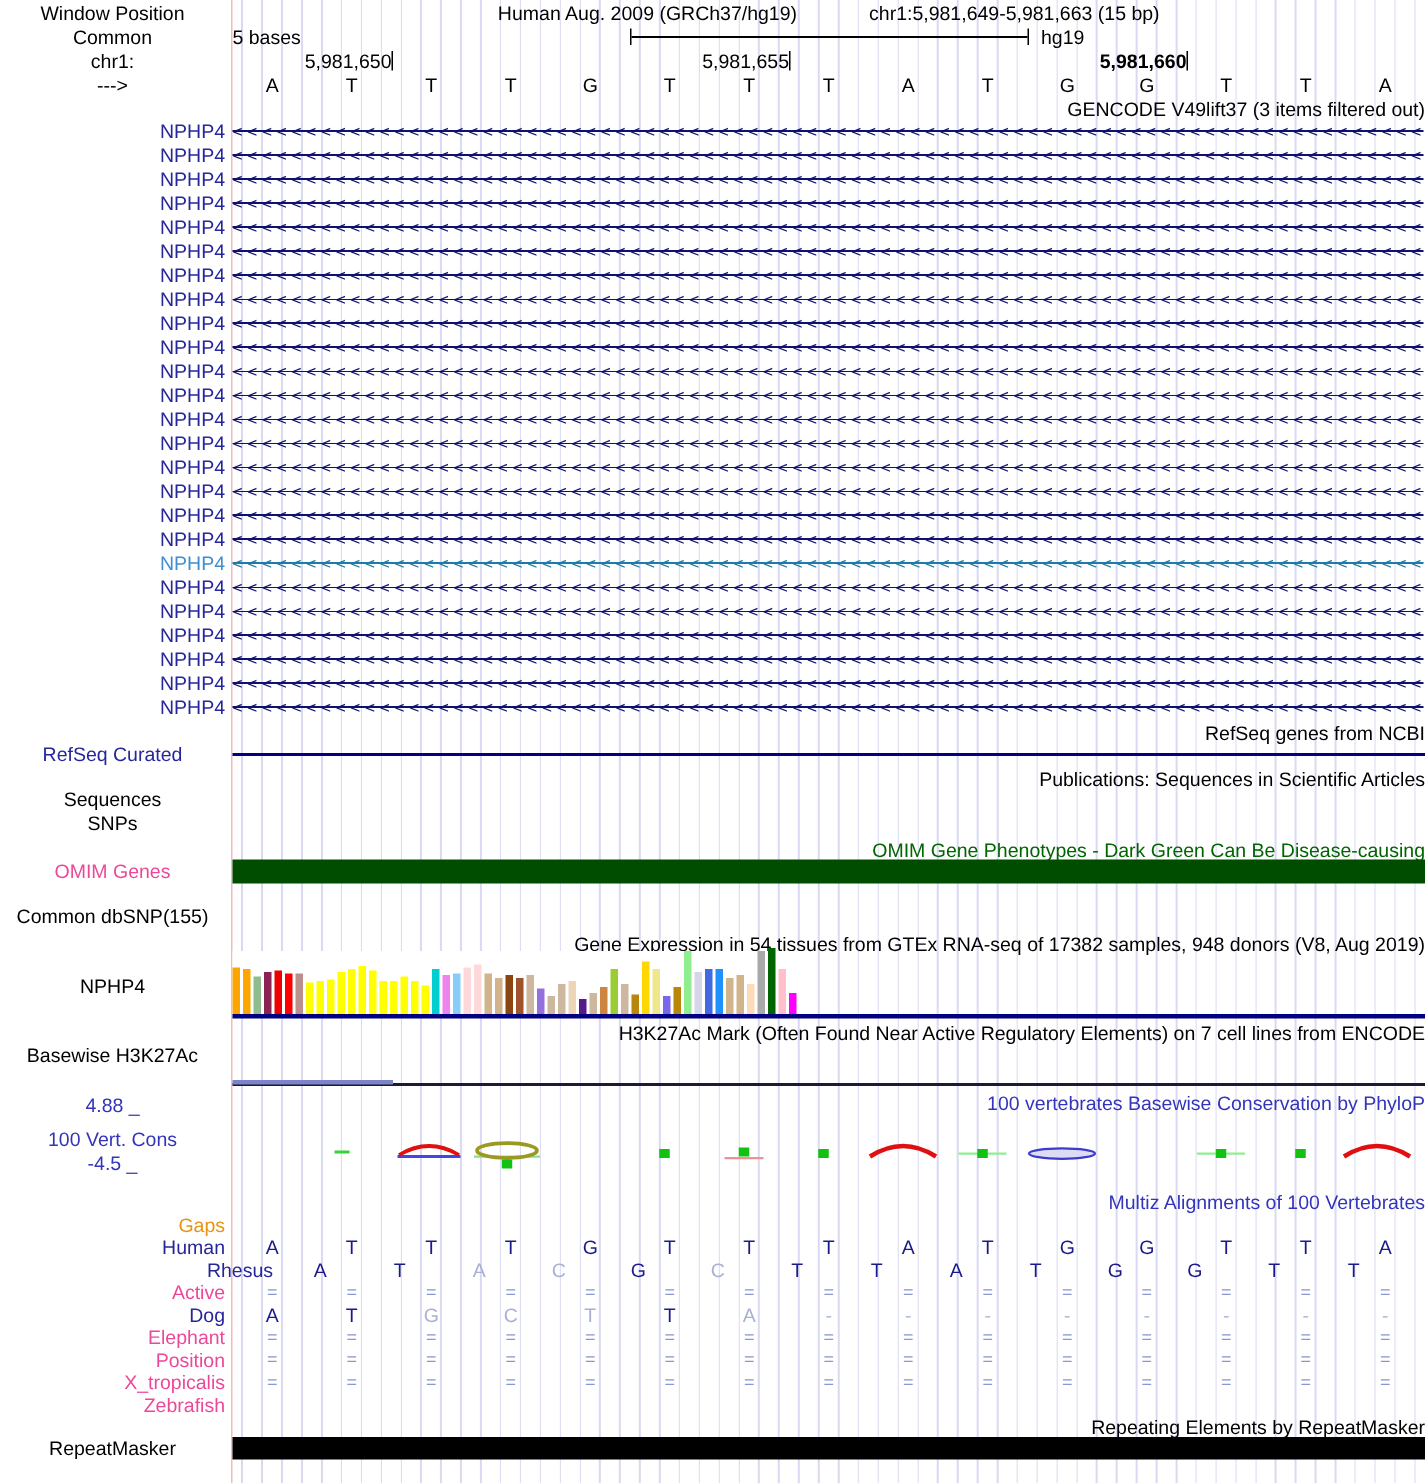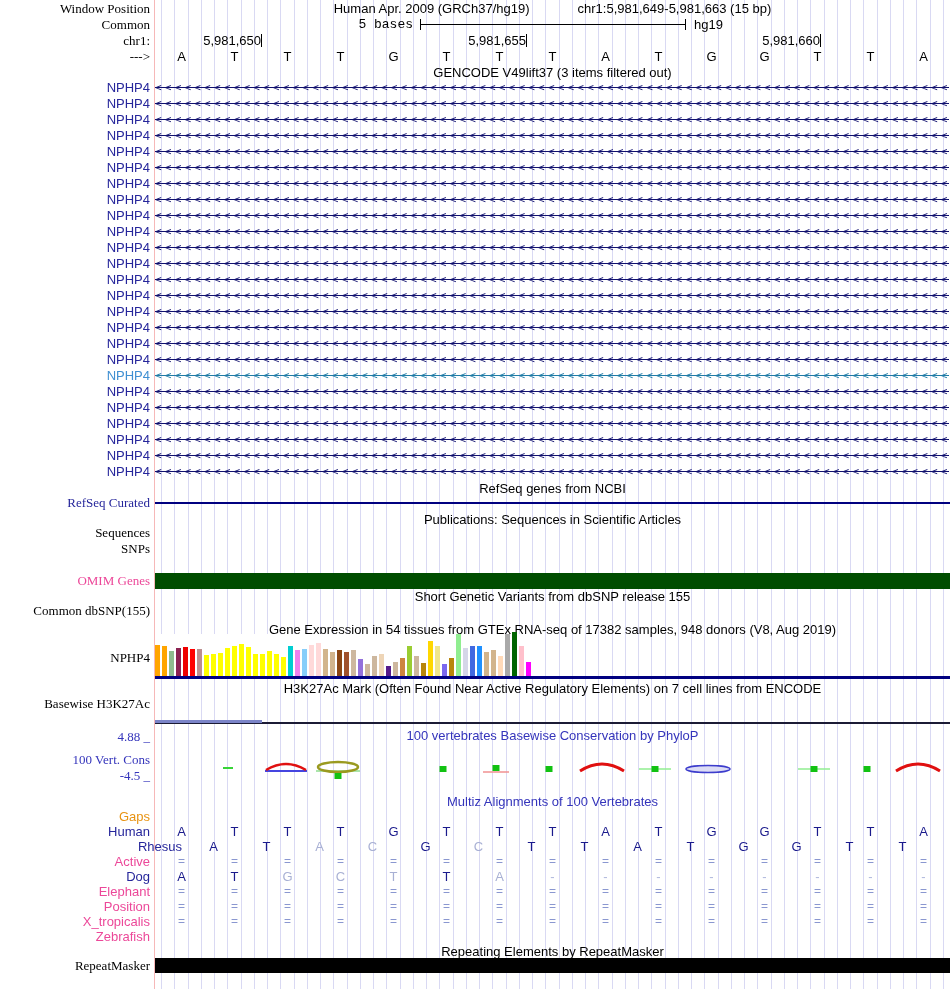--- a/index.html
+++ b/index.html
@@ -2,26 +2,26 @@
 <html><head>
 <meta charset="utf-8">
 <style>
   html,body{margin:0;padding:0;background:#fff;}
   .page{position:relative;width:950px;height:989px;background:#fff;overflow:hidden;
         font-family:"Liberation Sans",sans-serif;font-size:13px;color:#000;}
   #grid{position:absolute;left:155px;top:0;width:795px;height:989px;
         background:repeating-linear-gradient(to right,transparent 0,transparent 12.25px,#d9d9f3 12.25px,#d9d9f3 13.25px);
         background-position:7px 0;}
   #pink-line{position:absolute;left:154px;top:0;width:1px;height:989px;background:#f6b8b8;}
-  .left-label{position:absolute;left:0;width:150px;text-align:right;white-space:nowrap;line-height:14px;font-family:Liberation Serif, serif;}
-  .track-title{position:absolute;left:155px;width:795px;text-align:center;line-height:14px;white-space:nowrap;}
+  .left-label{position:absolute;left:0;width:150px;text-align:center;white-space:nowrap;line-height:14px;}
+  .track-title{position:absolute;left:155px;width:795px;text-align:right;line-height:14px;white-space:nowrap;}
   .blue{color:#26269b;} .green{color:#ec4899;} .orange{color:#e89312;}
   .cons-blue{color:#3434bb;} .omim-green{color:#006400;}
   #hdr-title-row{position:absolute;left:155px;top:2px;width:795px;display:flex;justify-content:center;gap:48px;line-height:14px;}
-  #scale-value{position:absolute;left:155px;top:18px;width:258px;text-align:right;line-height:14px;font-family:Liberation Mono, monospace;}
+  #scale-value{position:absolute;left:155px;top:18px;width:258px;text-align:left;line-height:14px;}
   #scale-bar{position:absolute;left:420px;top:19px;width:264px;height:11px;
              border-left:1.5px solid #000;border-right:1.5px solid #000;
              background:linear-gradient(to bottom,transparent 5px,#000 5px,#000 6.5px,transparent 6.5px);}
   #scale-genome{position:absolute;left:694px;top:18px;line-height:14px;}
   #coord-ticks{position:absolute;left:0;top:34px;width:950px;height:15px;}
   .coord-tick{position:absolute;top:0;width:90px;height:13px;text-align:right;border-right:1px solid #000;line-height:13px;}
   #sequence-row{position:absolute;left:155px;top:50px;width:795px;height:14px;}
   .seq-base{position:absolute;top:0;width:53px;text-align:center;line-height:14px;}
   #gencode-rows{position:absolute;left:0;top:80px;width:950px;height:400px;}
   .gene-row{position:absolute;left:0;width:950px;height:16px;}
@@ -52,34 +52,34 @@
 </style>
 </head>
 <body>
 
 <div class="page">
   <div id="grid"></div>
   <div id="pink-line"></div>
 
   <div class="left-label" style="top:2px">Window Position</div>
   <div id="hdr-title-row">
-    <span>Human Apr. 2009 (GRCh37/hg19)</span>
+    <span>Human Aug. 2009 (GRCh37/hg19)</span>
     <span>chr1:5,981,649-5,981,663 (15 bp)</span>
   </div>
 
   <div class="left-label" style="top:18px">Common</div>
   <div id="scale-value">5 bases</div>
   <div id="scale-bar"></div>
   <div id="scale-genome">hg19</div>
 
   <div class="left-label" style="top:34px">chr1:</div>
   <div id="coord-ticks">
       <div class="coord-tick" style="left: 171px;">5,981,650</div>
       <div class="coord-tick" style="left: 436px;">5,981,655</div>
-      <div class="coord-tick" style="left: 730px;">5,981,660</div>
+      <div class="coord-tick" style="left: 701px; font-weight: bold;">5,981,660</div>
     </div>
 
   <div class="left-label" style="top:50px">---&gt;</div>
   <div id="sequence-row">
       <div class="seq-base" style="left: 0px;">A</div>
       <div class="seq-base" style="left: 53px;">T</div>
       <div class="seq-base" style="left: 106px;">T</div>
       <div class="seq-base" style="left: 159px;">T</div>
       <div class="seq-base" style="left: 212px;">G</div>
       <div class="seq-base" style="left: 265px;">T</div>
@@ -199,24 +199,24 @@
     </div>
 
   <div class="track-title" style="top:482px">RefSeq genes from NCBI</div>
   <div class="left-label blue" style="top:496px">RefSeq Curated</div>
   <div id="refseq-line"></div>
 
   <div class="track-title" style="top:513px">Publications: Sequences in Scientific Articles</div>
   <div class="left-label" style="top:526px">Sequences</div>
   <div class="left-label" style="top:542px">SNPs</div>
 
+  <div class="track-title omim-green" style="top:560px">OMIM Gene Phenotypes - Dark Green Can Be Disease-causing</div>
   <div class="left-label green" style="top:574px">OMIM Genes</div>
   <div id="omim-bar"></div>
 
-  <div class="track-title" style="top:590px">Short Genetic Variants from dbSNP release 155</div>
   <div class="left-label" style="top:604px">Common dbSNP(155)</div>
 
   <div class="track-title" style="top:623px">Gene Expression in 54 tissues from GTEx RNA-seq of 17382 samples, 948 donors (V8, Aug 2019)</div>
   <div class="left-label" style="top:651px">NPHP4</div>
   <div id="gtex-bg"></div>
   <div id="gtex-bars">
       <div class="gtex-bar" style="left: 0px; height: 31px; background: rgb(255, 165, 0);"></div>
       <div class="gtex-bar" style="left: 7px; height: 30px; background: rgb(255, 165, 0);"></div>
       <div class="gtex-bar" style="left: 14px; height: 25px; background: rgb(143, 188, 143);"></div>
       <div class="gtex-bar" style="left: 21px; height: 28px; background: rgb(139, 34, 82);"></div>

